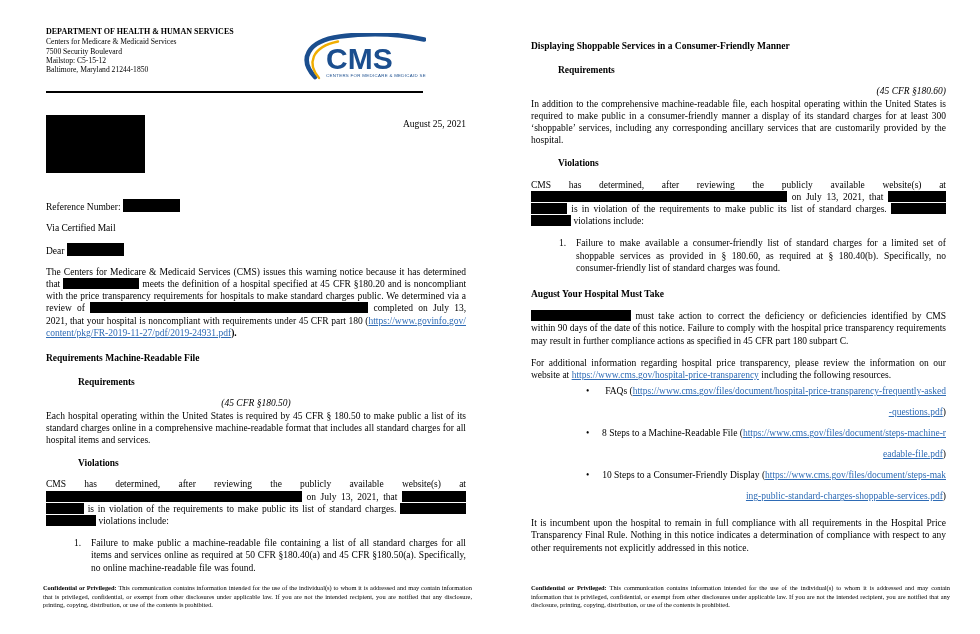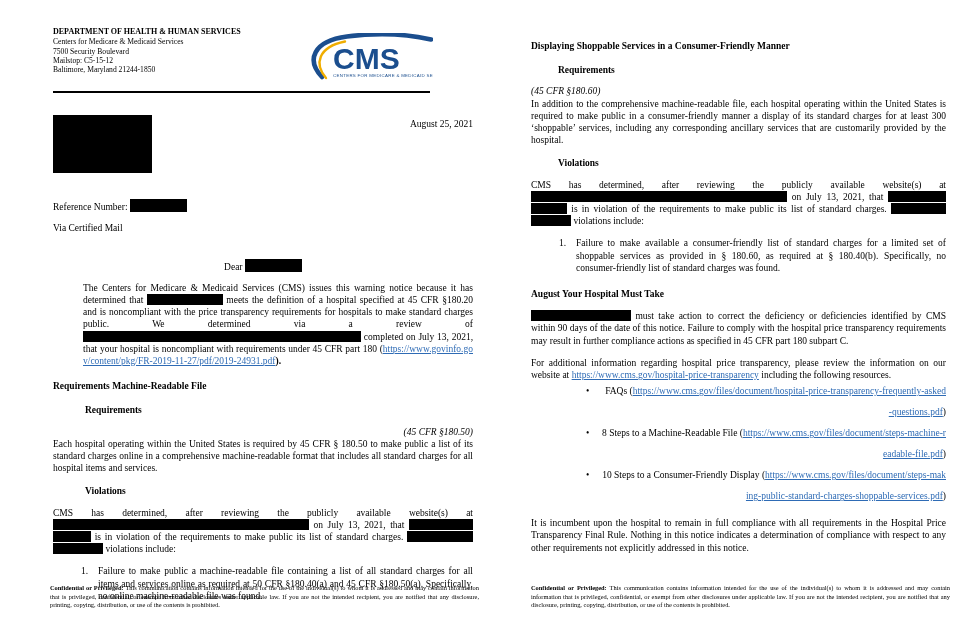--- a/index.html
+++ b/index.html
@@ -1,19 +1,19 @@
 <!DOCTYPE html>
 <html><head>
 <meta charset="utf-8">
 <style>
   html,body{margin:0;padding:0;background:#fff;}
   body{width:980px;height:634px;position:relative;font-family:"Liberation Serif",serif;color:#000;
        -webkit-font-smoothing:antialiased;}
   .sheet{position:absolute;top:0;width:490px;height:634px;background:#fff;overflow:hidden;}
-  #page1{left:17px;}
+  #page1{left:10px;}
   #page2{left:490px;}
   .content{padding:0 34px 0 36px;font-size:9.5px;line-height:12.2px;}
   .content2{padding:0 34px 0 41px;font-size:9.5px;line-height:12.2px;}
   p{margin:0;text-align:justify;}
   .b{font-weight:bold;}
   .i{font-style:italic;}
   a.lnk{color:#2e6bb5;text-decoration:underline;word-break:break-all;}
   
   .lh-row{display:flex;justify-content:space-between;align-items:flex-start;padding-top:27px;}
   .lh-left{font-size:7.6px;line-height:9.3px;}
@@ -71,39 +71,39 @@
     </div>
 
     <p style="margin-top:26px;text-align:left;">
       <span>Reference Number:</span>
       <span class="redact" style="width:57px;height:13px;"></span>
     </p>
 
     <p style="margin-top:9px;text-align:left;">Via Certified Mail</p>
 
 
-    <p style="margin-top:24px;text-align:center;">
+    <p style="margin-top:8px;text-align:left;">
       <span>Dear</span>
       <span class="redact" style="width:57px;height:13px;"></span>
     </p>
 
-    <p style="margin-top:9px;margin-left:30px;">
+    <p style="margin-top:9px;">
       <span>The Centers for Medicare &amp; Medicaid Services (CMS) issues this warning notice because it has determined that</span>
       <span class="redact" style="width:76px;"></span>
       <span>meets the definition of a hospital specified at 45 CFR §180.20 and is noncompliant with the price transparency requirements for hospitals to make standard charges public. We determined via a review of</span>
       <span class="redact" style="width:278px;"></span>
       <span>completed on July 13, 2021, that your hospital is noncompliant with requirements under 45 CFR part 180 (</span><a class="lnk" href="#">https://www.govinfo.gov/content/pkg/FR-2019-11-27/pdf/2019-24931.pdf</a><span class="b">).</span>
     </p>
 
     <p class="sec-title" style="margin-top:13px;">Requirements Machine-Readable File</p>
 
     <p class="sub-head" style="margin-top:12px;">Requirements</p>
 
     <p style="margin-top:9px;">
-      <span class="i" style="display:block;text-align:right;">(45 CFR §180.50)</span>
+      <span class="i" style="display:block;text-align:center;">(45 CFR §180.50)</span>
       <span>Each hospital operating within the United States is required by 45 CFR § 180.50 to make public a list of its standard charges online in a comprehensive machine-readable format that includes all standard charges for all hospital items and services.</span>
     </p>
 
     <p class="sub-head" style="margin-top:11px;">Violations</p>
 
     <p style="margin-top:9px;">
       <span>CMS has determined, after reviewing the publicly available website(s) at</span>
       <span class="redact" style="width:256px;"></span>
       <span>on July 13, 2021, that</span>
       <span class="redact" style="width:64px;"></span>
@@ -127,21 +127,21 @@
 </div>
 
 <div class="sheet" id="page2">
   <div class="content2" style="padding-top:40px;">
 
     <p class="sec-title">Displaying Shoppable Services in a Consumer-Friendly Manner</p>
 
     <p class="sub-head" style="margin-top:12px;margin-left:27px;">Requirements</p>
 
     <p style="margin-top:9px;">
-      <span class="i" style="display:block;text-align:left;">(45 CFR §180.60)</span>
+      <span class="i" style="display:block;text-align:right;">(45 CFR §180.60)</span>
       <span>In addition to the comprehensive machine-readable file, each hospital operating within the United States is required to make public in a consumer-friendly manner a display of its standard charges for at least 300 ‘shoppable’ services, including any corresponding ancillary services that are customarily provided by the hospital.</span>
     </p>
 
     <p class="sub-head" style="margin-top:11px;margin-left:27px;">Violations</p>
 
     <p style="margin-top:9px;">
       <span>CMS has determined, after reviewing the publicly available website(s) at</span>
       <span class="redact" style="width:256px;"></span>
       <span>on July 13, 2021, that</span>
       <span class="redact" style="width:58px;"></span>

